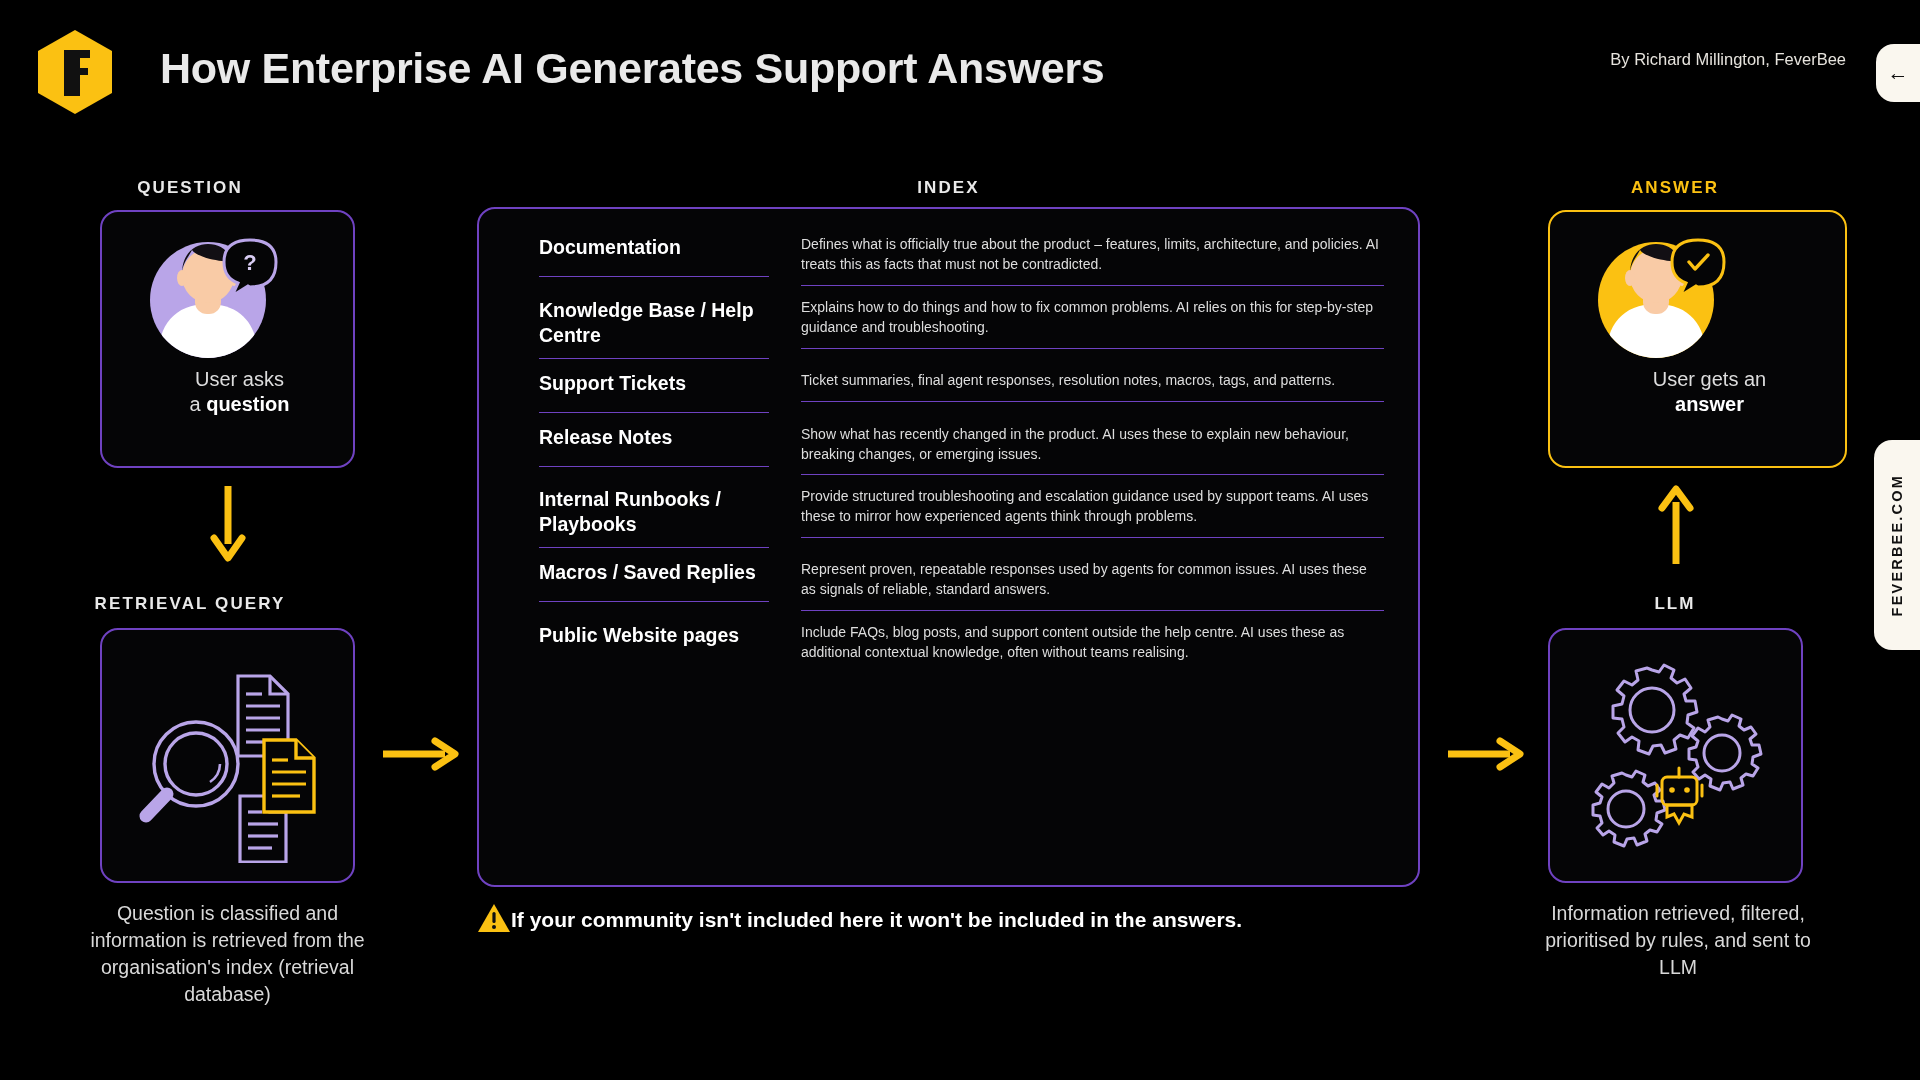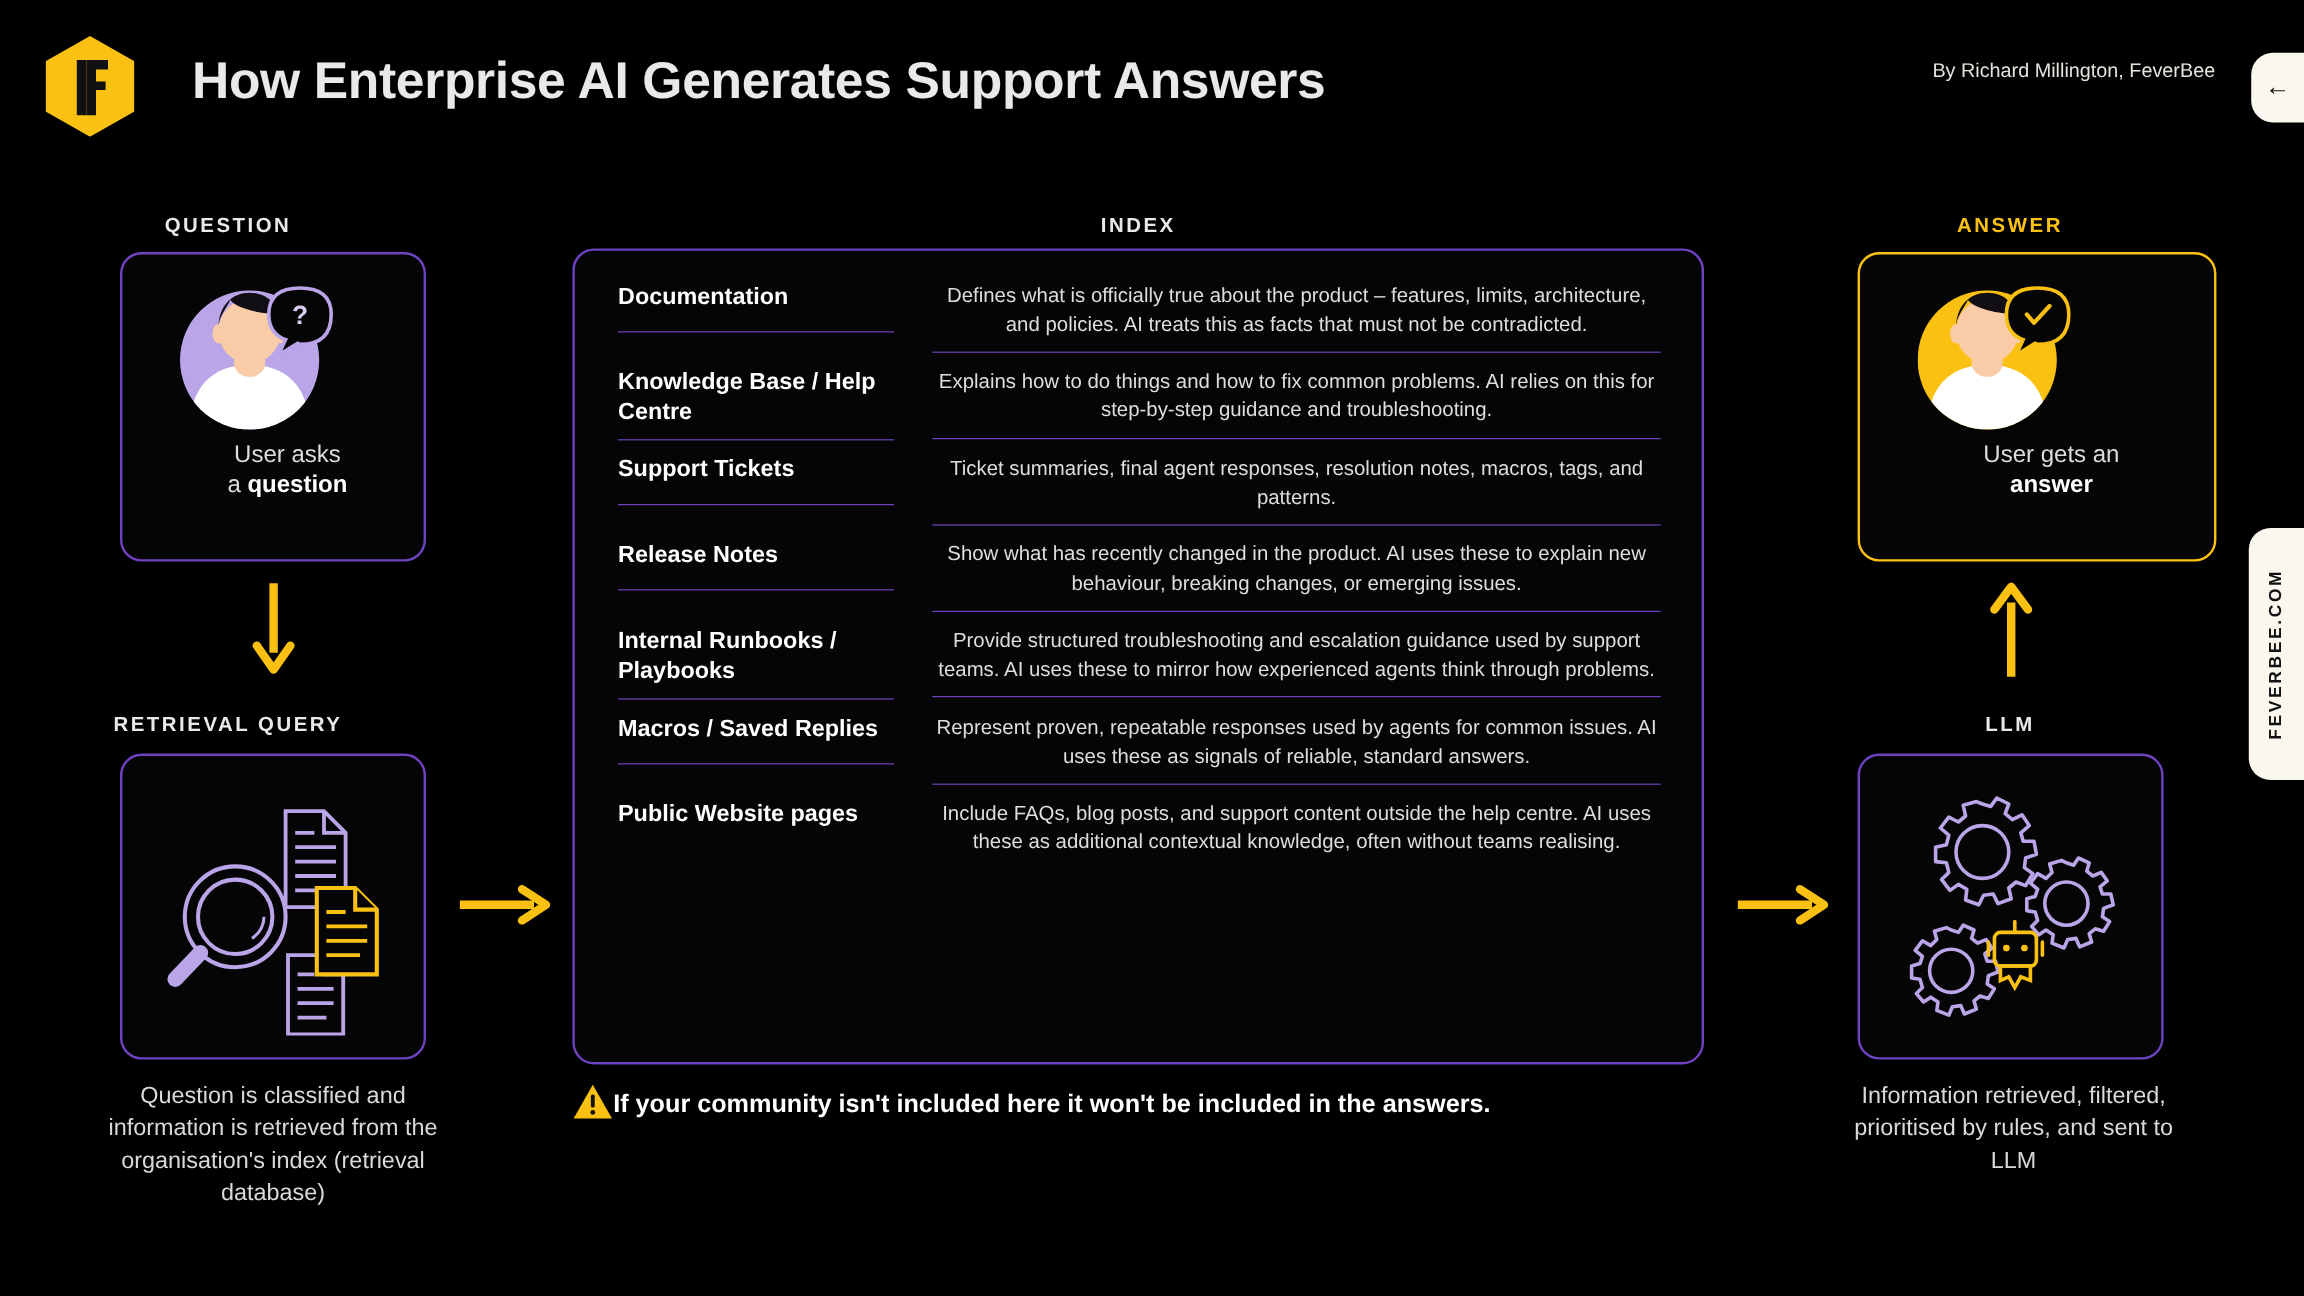--- a/index.html
+++ b/index.html
@@ -77,26 +77,26 @@
     border: 2px solid #6f42c1; border-radius: 18px; background: #050506;
     padding: 14px 34px 8px 36px;
   }
   .idx-row { display: flex; align-items: flex-start; }
   .idx-term {
     width: 230px; flex: 0 0 230px;
     font-size: 19.5px; font-weight: 700; color: #ffffff;
     line-height: 1.28; padding-top: 12px; padding-bottom: 10px;
     border-bottom: 1.5px solid #6f42c1; min-height: 54px;
     margin-right: 32px;
+    margin-left: 24px;
   }
   .idx-desc {
-    flex: 1; font-size: 17px; color: #dedede; line-height: 1.42;
+    flex: 1; font-size: 14px; color: #dedede; line-height: 1.42;
     padding-top: 12px; padding-bottom: 10px;
     border-bottom: 1.5px solid #6f42c1;
-    text-align: center;
   }
   .idx-row.last .idx-term, .idx-row.last .idx-desc { border-bottom: none; }
   .idx-row .idx-term { display: flex; align-items: flex-start; }
 
   
   .warning {
     position: absolute; left: 477px; top: 903px;
     display: flex; align-items: center; gap: 0;
   }
   .warning .wtext {

